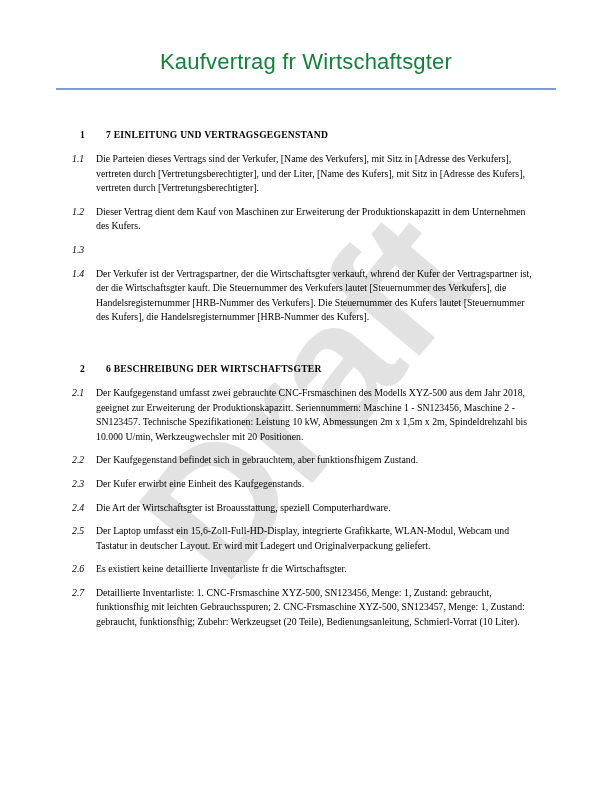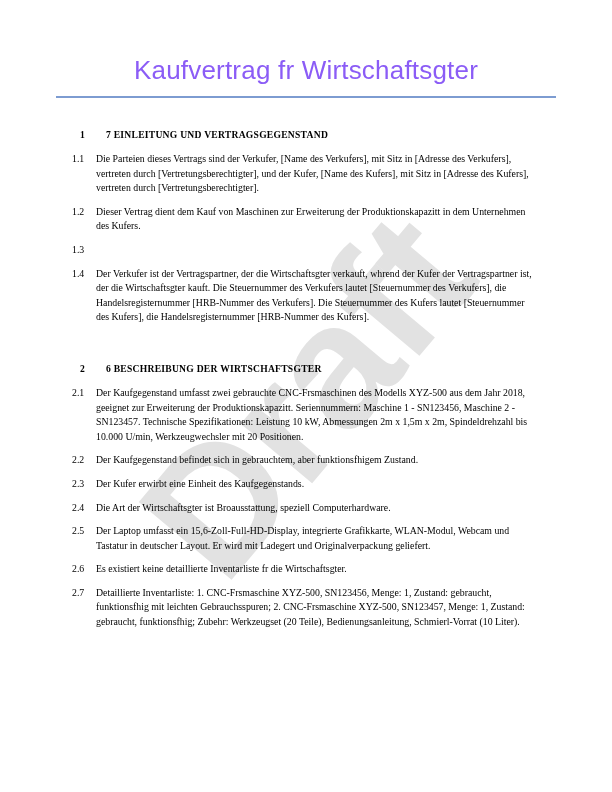--- a/index.html
+++ b/index.html
@@ -53,25 +53,25 @@
   }
 
   
   .title-block {
     position: absolute;
     left: 56px;
     top: 45px;
     width: 500px;
   }
   .doc-title {
-    margin: 8px;
+    margin: 0;
     font-family: "Liberation Sans", sans-serif;
-    font-size: 26px;
+    font-size: 22px;
     font-weight: 400;
-    color: #8b5cf6;
+    color: #15803d;
     text-align: center;
     letter-spacing: 0.2px;
     line-height: 34px;
   }
   .title-rule {
     margin-top: 9px;
     width: 100%;
     height: 2px;
     background: #7d9cd1;
   }
@@ -116,20 +116,21 @@
     font-family: "Liberation Serif", serif;
     font-size: 9.8px;
     line-height: 14.6px;
     color: #000000;
     text-align: left;
   }
   .clause .c-num {
     width: 24px;
     flex: 0 0 24px;
     white-space: nowrap;
+    font-style: italic;
   }
   .clause .c-text {
     flex: 1 1 auto;
   }
   .clause b {
     font-weight: 400;
   }
 
   .section-gap {
     height: 28px;
@@ -152,21 +153,21 @@
     </div>
 
     <div class="body-block" id="body-block">
         <div class="section">
           <div class="section-heading">
             <span class="h-num">1</span>
             <span class="h-text">7 EINLEITUNG UND VERTRAGSGEGENSTAND</span>
           </div>
           <div class="clause">
             <span class="c-num">1.1</span>
-            <span class="c-text"><span>Die Parteien dieses Vertrags sind der </span><b>Verkufer</b><span>, [Name des Verkufers], mit Sitz in [Adresse des Verkufers], vertreten durch [Vertretungsberechtigter], und der </span><b>Kufer</b><span>, [Name des Kufers], mit Sitz in [Adresse des Kufers], vertreten durch [Vertretungsberechtigter].</span></span>
+            <span class="c-text"><span>Die Parteien dieses Vertrags sind der </span><b>Verkufer</b><span>, [Name des Verkufers], mit Sitz in [Adresse des Verkufers], vertreten durch [Vertretungsberechtigter], und der </span><b>Liter</b><span>, [Name des Kufers], mit Sitz in [Adresse des Kufers], vertreten durch [Vertretungsberechtigter].</span></span>
           </div>
           <div class="clause">
             <span class="c-num">1.2</span>
             <span class="c-text"><span>Dieser Vertrag dient dem Kauf von Maschinen zur Erweiterung der Produktionskapazitt in dem Unternehmen des Kufers.</span></span>
           </div>
           <div class="clause">
             <span class="c-num">1.3</span>
           </div>
           <div class="clause">
             <span class="c-num">1.4</span>

